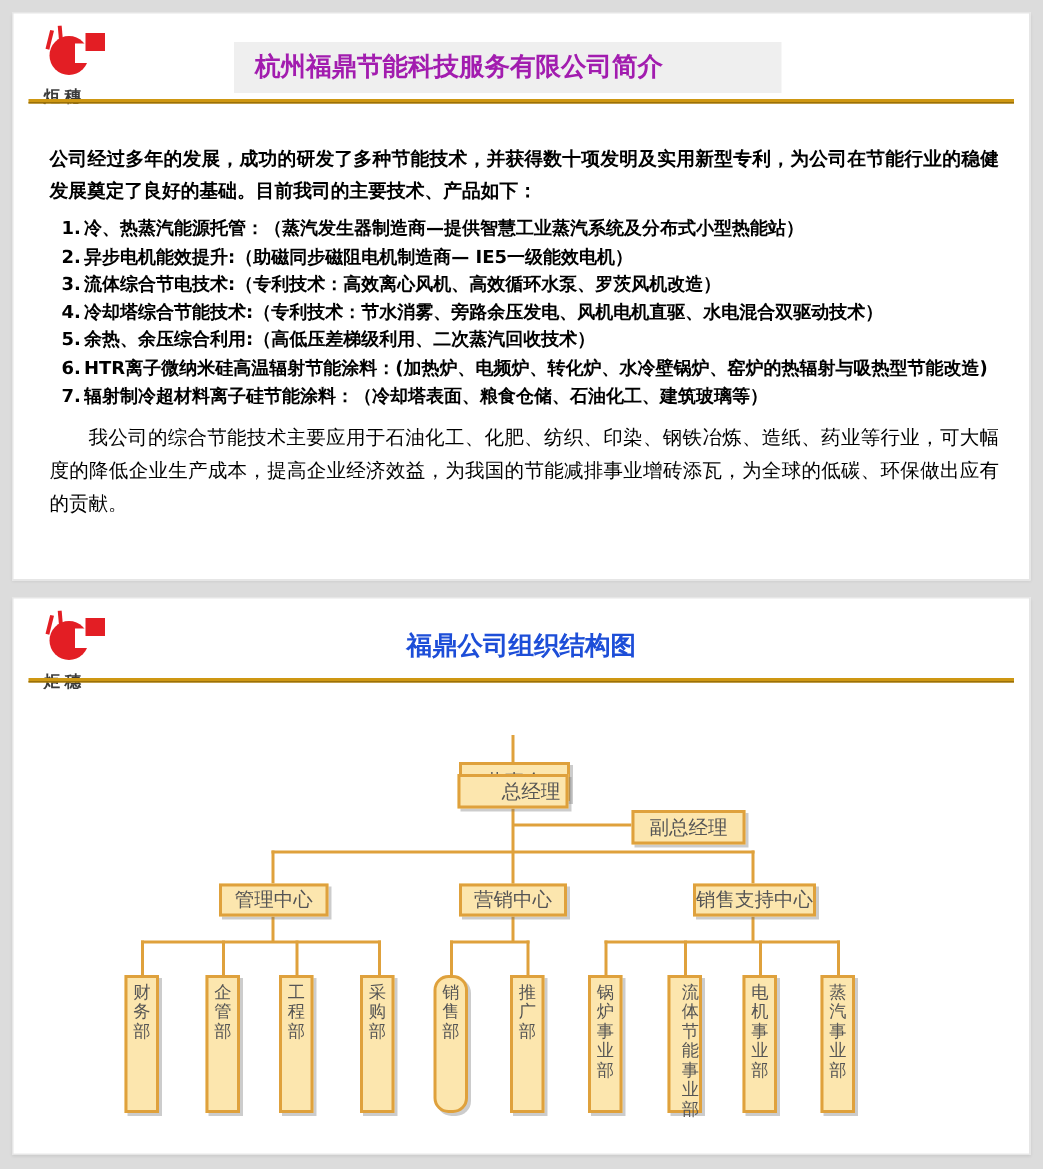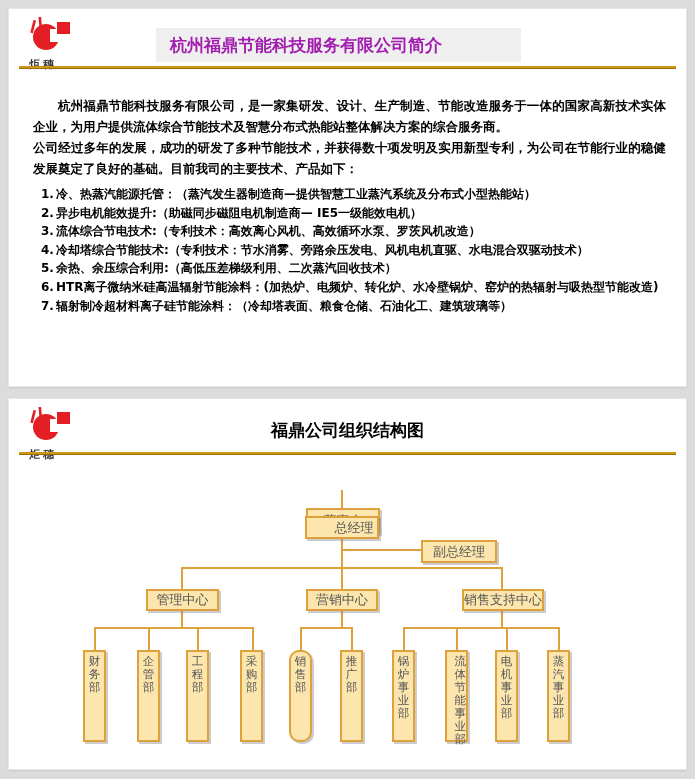--- a/index.html
+++ b/index.html
@@ -21,21 +21,21 @@
   .logo { position:absolute; left:20px; top:8px; width:60px; text-align:left; }
   .logo-text { font-size:11px; font-weight:bold; color:#3a3a3a; letter-spacing:3px; margin-top:0px; }
 
   .title-bar {
     position:absolute; left:147px; top:19px; width:365px; height:34px;
     background:#efefef; line-height:34px; padding-left:14px;
     font-size:17px; font-weight:bold; color:#a21caf;
   }
   .center-title {
     position:absolute; left:0; top:20px; width:100%; text-align:center;
-    font-size:17px; font-weight:bold; color:#000000;
+    font-size:17px; font-weight:bold; color:#1d4ed8;
   }
   .gold-line {
     position:absolute; left:10px; right:10px; height:3px;
     background:#ce9712; border-bottom:1px solid #9a7009;
   }
   #card1 .gold-line { top:57px; }
   #card2 .gold-line { top:53px; }
 
   .content {
     position:absolute; left:24px; top:86px; width:633px;
@@ -92,21 +92,20 @@
       <rect x="21" y="12" width="12" height="13" fill="#ffffff"></rect>
       <rect x="28" y="5" width="13" height="12" fill="#e31e24"></rect>
     </svg>
     <div class="logo-text">炬穗</div>
   </div>
 
   <div class="title-bar">杭州福鼎节能科技服务有限公司简介</div>
   <div class="gold-line"></div>
 
   <div class="content">
-    <p class="para indent">杭州福鼎节能科技服务有限公司，是一家集研发、设计、生产制造、节能改造服务于一体的国家高新技术实体企业，为用户提供流体综合节能技术及智慧分布式热能站整体解决方案的综合服务商。</p>
     <p class="para">公司经过多年的发展，成功的研发了多种节能技术，并获得数十项发明及实用新型专利，为公司在节能行业的稳健发展奠定了良好的基础。目前我司的主要技术、产品如下：</p>
 
     <div class="tech-list">
       <div class="li">
         <span class="num">1.</span>
         <span class="txt">冷、热蒸汽能源托管：（蒸汽发生器制造商—提供智慧工业蒸汽系统及分布式小型热能站）</span>
       </div>
       <div class="li">
         <span class="num">2.</span>
         <span class="txt">异步电机能效提升:（助磁同步磁阻电机制造商— IE5一级能效电机）</span>
@@ -126,20 +125,21 @@
       <div class="li">
         <span class="num">6.</span>
         <span class="txt">HTR离子微纳米硅高温辐射节能涂料：(加热炉、电频炉、转化炉、水冷壁锅炉、窑炉的热辐射与吸热型节能改造)</span>
       </div>
       <div class="li">
         <span class="num">7.</span>
         <span class="txt">辐射制冷超材料离子硅节能涂料：（冷却塔表面、粮食仓储、石油化工、建筑玻璃等）</span>
       </div>
     </div>
 
+    <p class="closing">我公司的综合节能技术主要应用于石油化工、化肥、纺织、印染、钢铁冶炼、造纸、药业等行业，可大幅度的降低企业生产成本，提高企业经济效益，为我国的节能减排事业增砖添瓦，为全球的低碳、环保做出应有的贡献。</p>
   </div>
 </div>
 
 <div class="card" id="card2">
 
   <div class="logo">
     <svg width="48" height="36" viewBox="0 0 48 36">
       <rect x="3" y="3" width="2.6" height="13" fill="#e31e24" transform="rotate(14 4 9)"></rect>
       <rect x="10" y="0" width="2.6" height="12" fill="#e31e24" transform="rotate(-5 11 6)"></rect>
       <circle cx="17" cy="20" r="13" fill="#e31e24"></circle>

